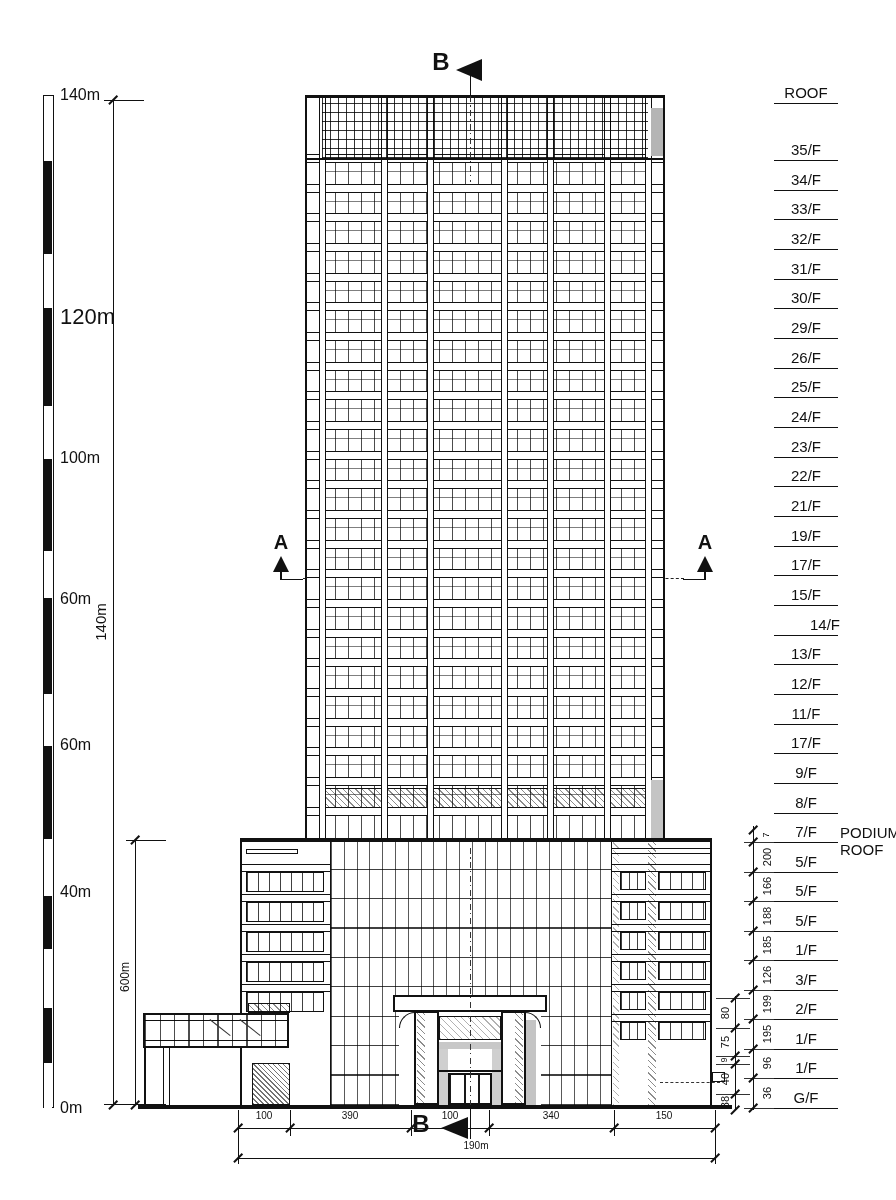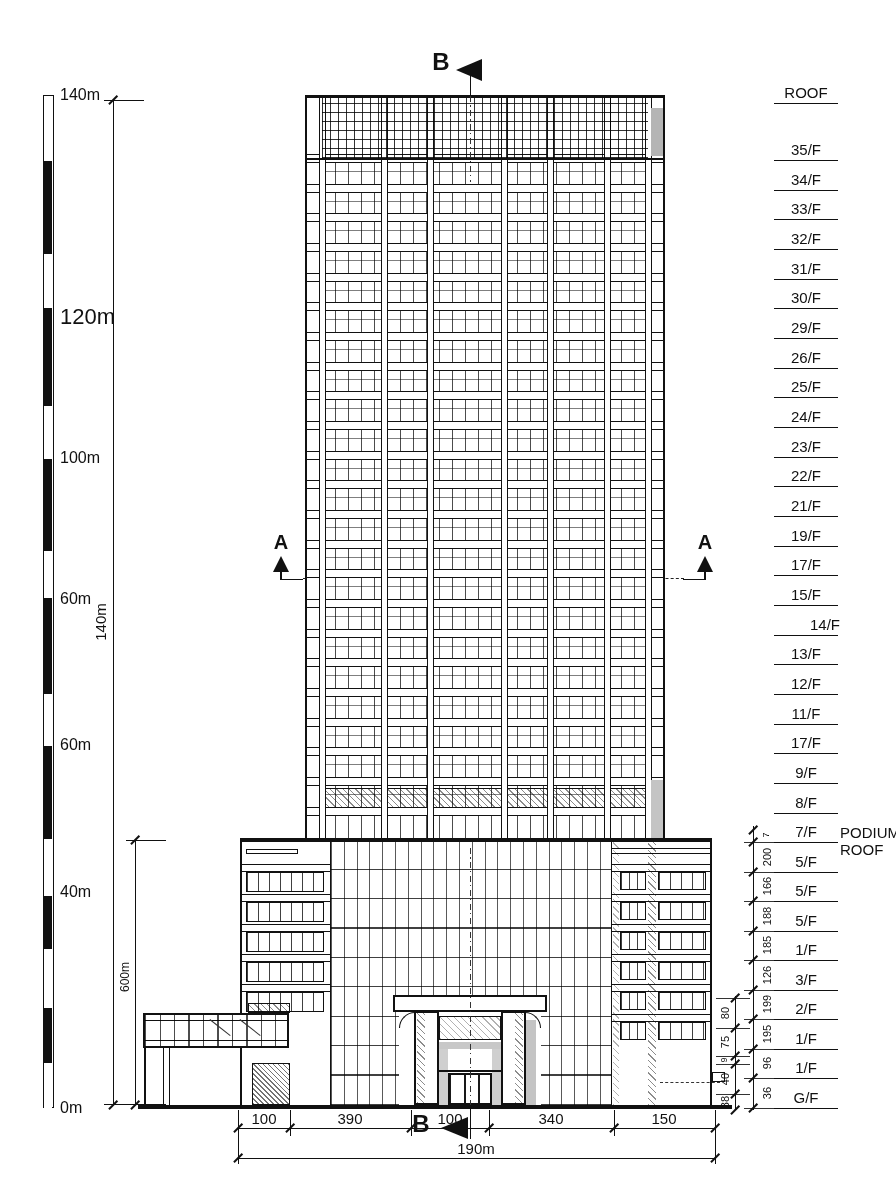--- a/index.html
+++ b/index.html
@@ -7,21 +7,21 @@
           font-family:"Liberation Sans",sans-serif;color:#1a1a1a;}
   #canvas div{position:absolute;box-sizing:border-box;}
   .txt{font-family:"Liberation Sans",sans-serif;color:#111;white-space:nowrap;}
   .rot{transform:rotate(-90deg);}
   .hatch-d{background:repeating-linear-gradient(45deg,rgba(0,0,0,0.55) 0 1px,transparent 1px 3.5px);}
   .hatch-m{background:repeating-linear-gradient(45deg,rgba(0,0,0,0.45) 0 1px,transparent 1px 4.5px);}
   .hatch-l{background:repeating-linear-gradient(45deg,rgba(0,0,0,0.30) 0 1px,transparent 1px 5px);}
   .line{background:#111;}
   .marker-letter{font-size:24px;font-weight:bold;text-align:center;}
   .a-letter{font-size:20px;font-weight:bold;text-align:center;}
-  .dim-label{font-size:15px;text-align:center;}
+  .dim-label{font-size:10px;text-align:center;}
 </style>
 </head>
 <body>
 
 <div id="canvas">
 
   <div class="txt marker-letter" style="left:428px;top:48px;width:26px;height:28px;">B</div>
   <div style="left:456px;top:59px;width:0;height:0;border-top:11px solid transparent;border-bottom:11px solid transparent;border-right:26px solid #111;"></div>
 
   <div class="txt marker-letter" style="left:408px;top:1110px;width:26px;height:28px;">B</div>

